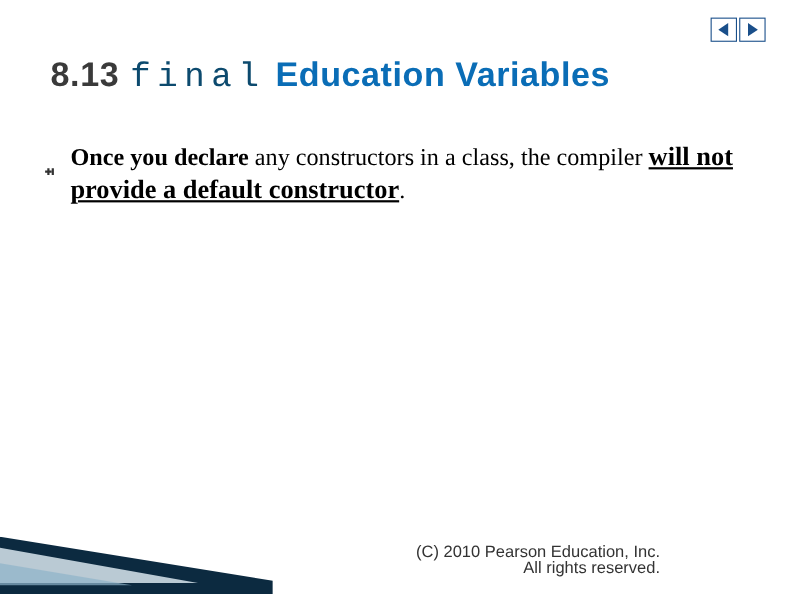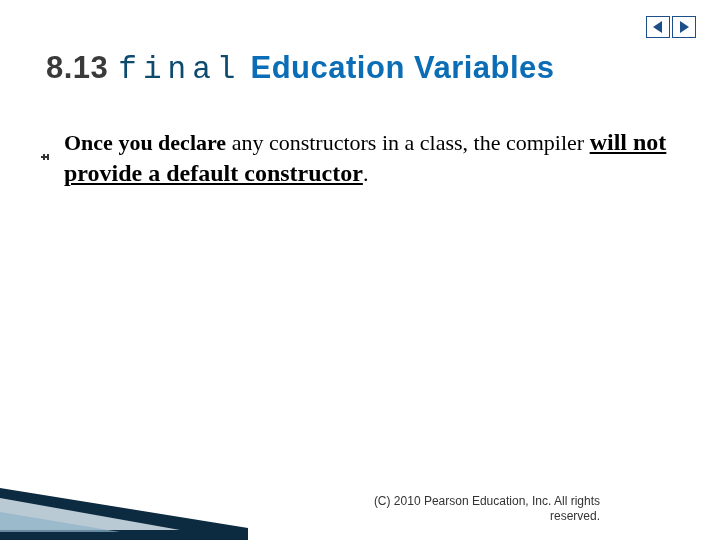--- a/index.html
+++ b/index.html
@@ -77,21 +77,21 @@
     bottom: 0;
     width: 248px;
     height: 52px;
   }
   .copyright {
     position: absolute;
     bottom: 16px;
     left: 360px;
     width: 240px;
     font-family: Verdana, Geneva, sans-serif;
-    font-size: 12px;
+    font-size: 15px;
     color: #333;
     text-align: right;
     line-height: 15px;
   }
 </style>
 </head>
 <body>
 
 <div class="nav-arrows">
   <div class="nav-arrow" title="Previous slide">

